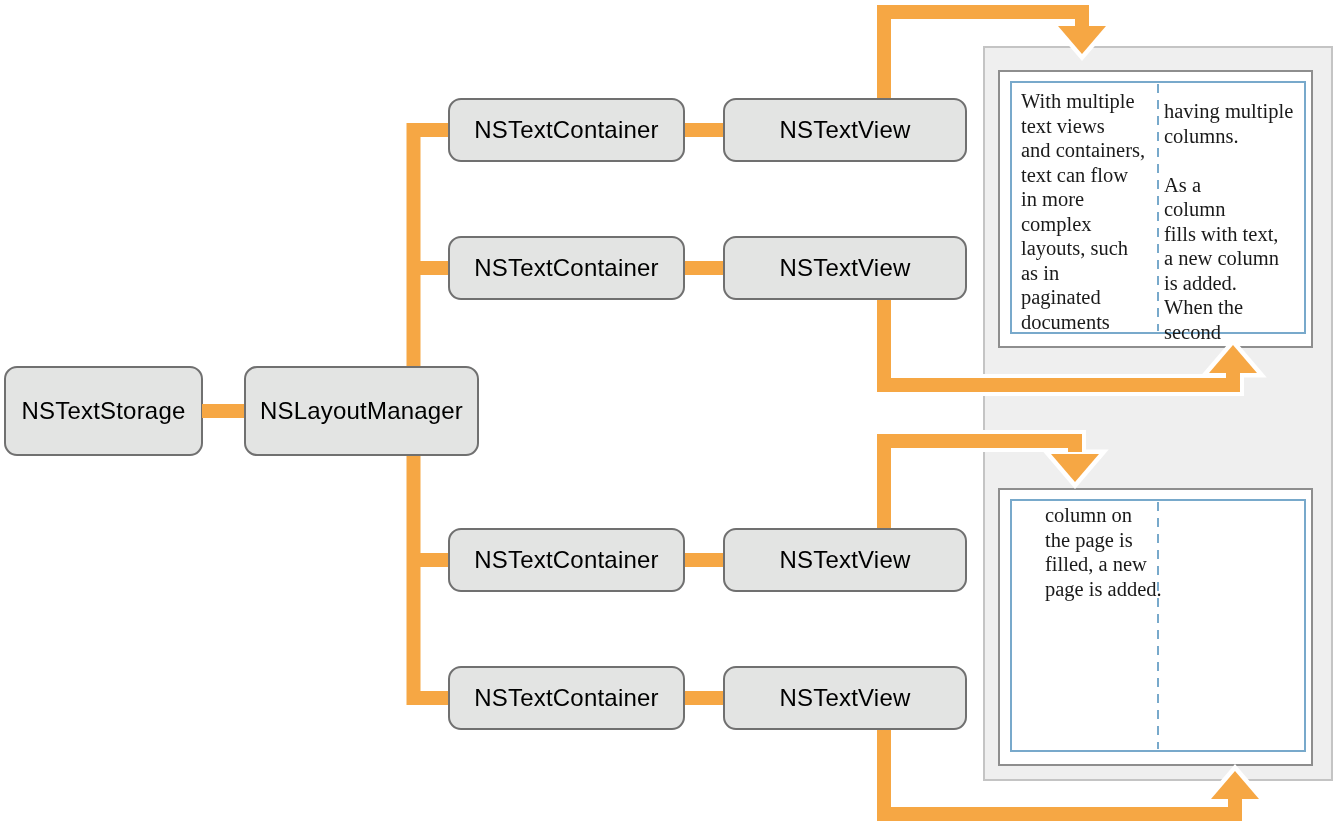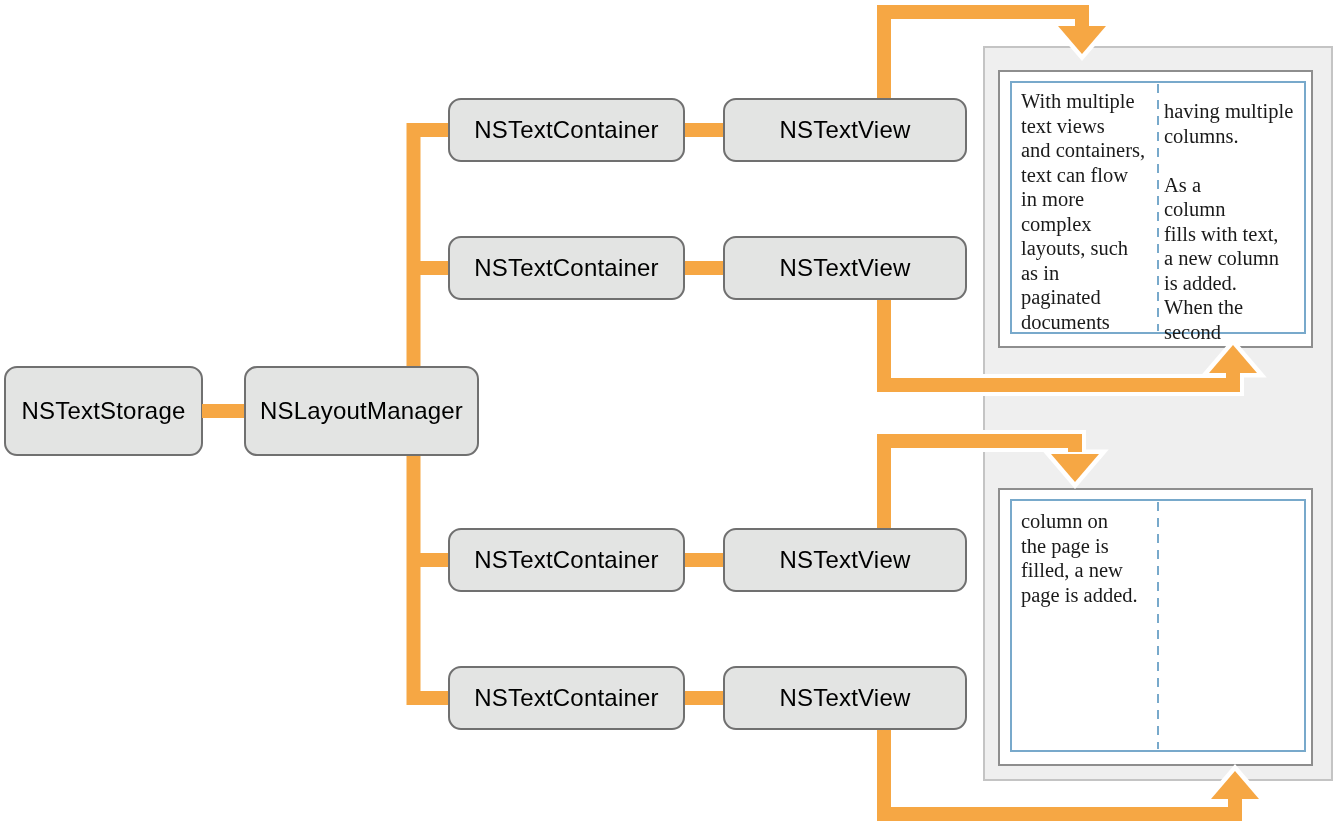--- a/index.html
+++ b/index.html
@@ -41,21 +41,21 @@
   }
   .divider{
     position:absolute;left:145px;top:1px;bottom:1px;width:2px;
     background:repeating-linear-gradient(to bottom,var(--column-border) 0 9px,transparent 9px 16px);
   }
   .col{
     position:absolute;white-space:pre;
     font-family:"Liberation Serif",serif;
     font-size:20.5px;line-height:24.5px;color:var(--page-text);
   }
-  .page1 .col{top:6px;} .page2 .col{top:8px;}
+  .page1 .col{top:6px;} .page2 .col{top:2px;margin-left:24px;}
   .col-left{left:9px;width:133px;}
   .col-right{left:152px;width:140px;margin-top:10px;}
 
   
   .overlay{position:absolute;left:0;top:0;z-index:5;pointer-events:none;}
   .conn{stroke:var(--connector-orange);stroke-width:14;fill:none;stroke-linejoin:miter;}
   .casing{stroke:var(--arrow-casing);stroke-width:22;fill:none;stroke-linejoin:miter;}
   .headcasing{fill:var(--arrow-casing);stroke:var(--arrow-casing);stroke-width:9;stroke-linejoin:miter;}
   .shaft{stroke:var(--connector-orange);stroke-width:14;fill:none;stroke-linejoin:miter;}
   .head{fill:var(--connector-orange);}

